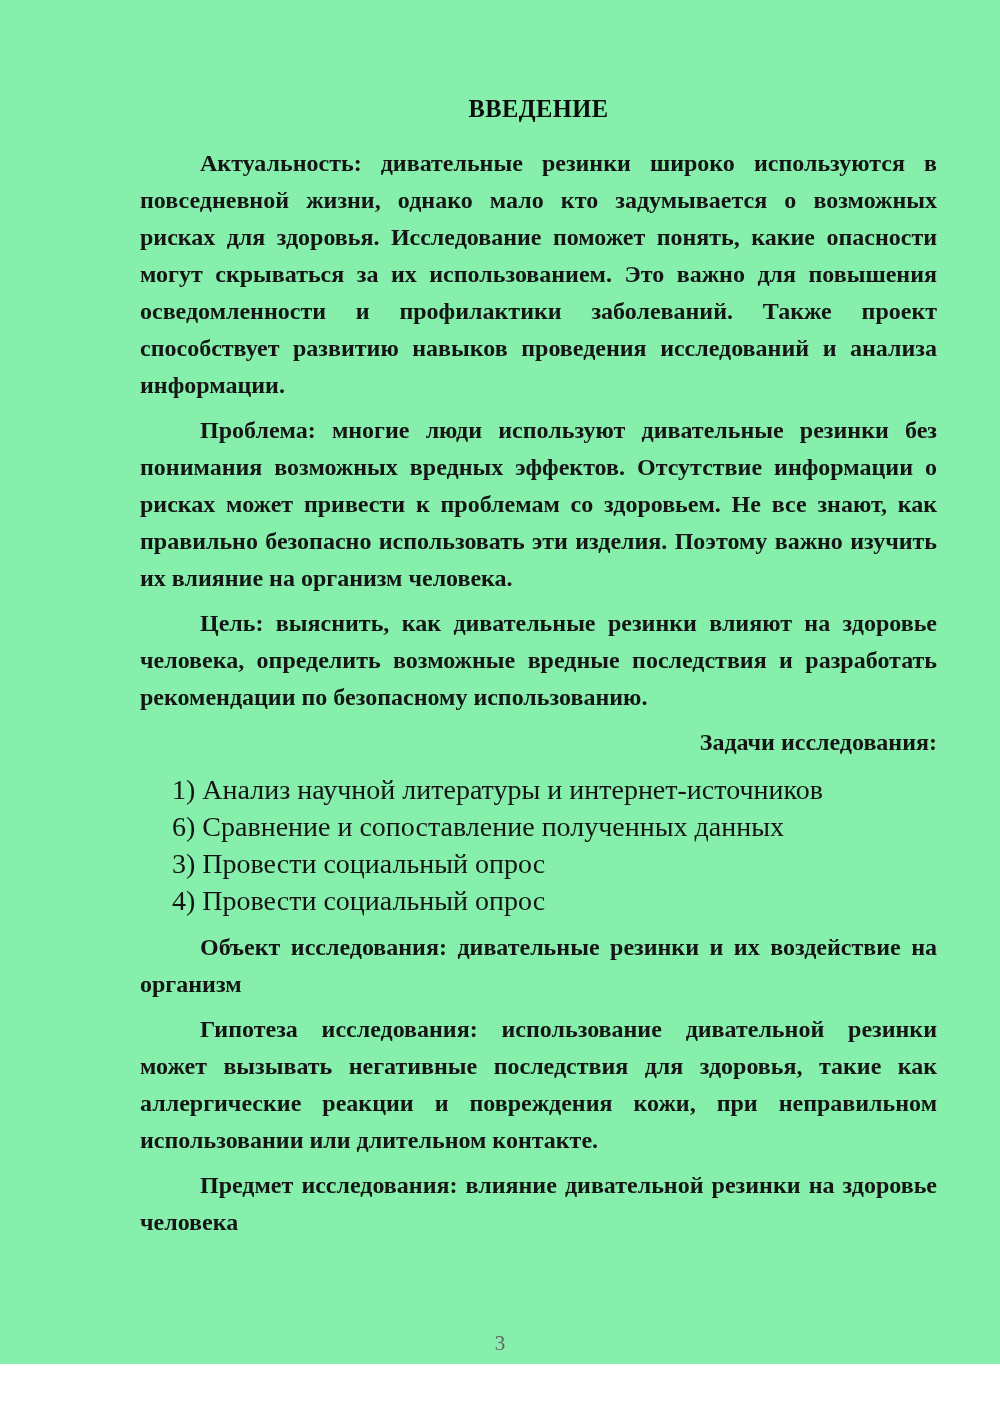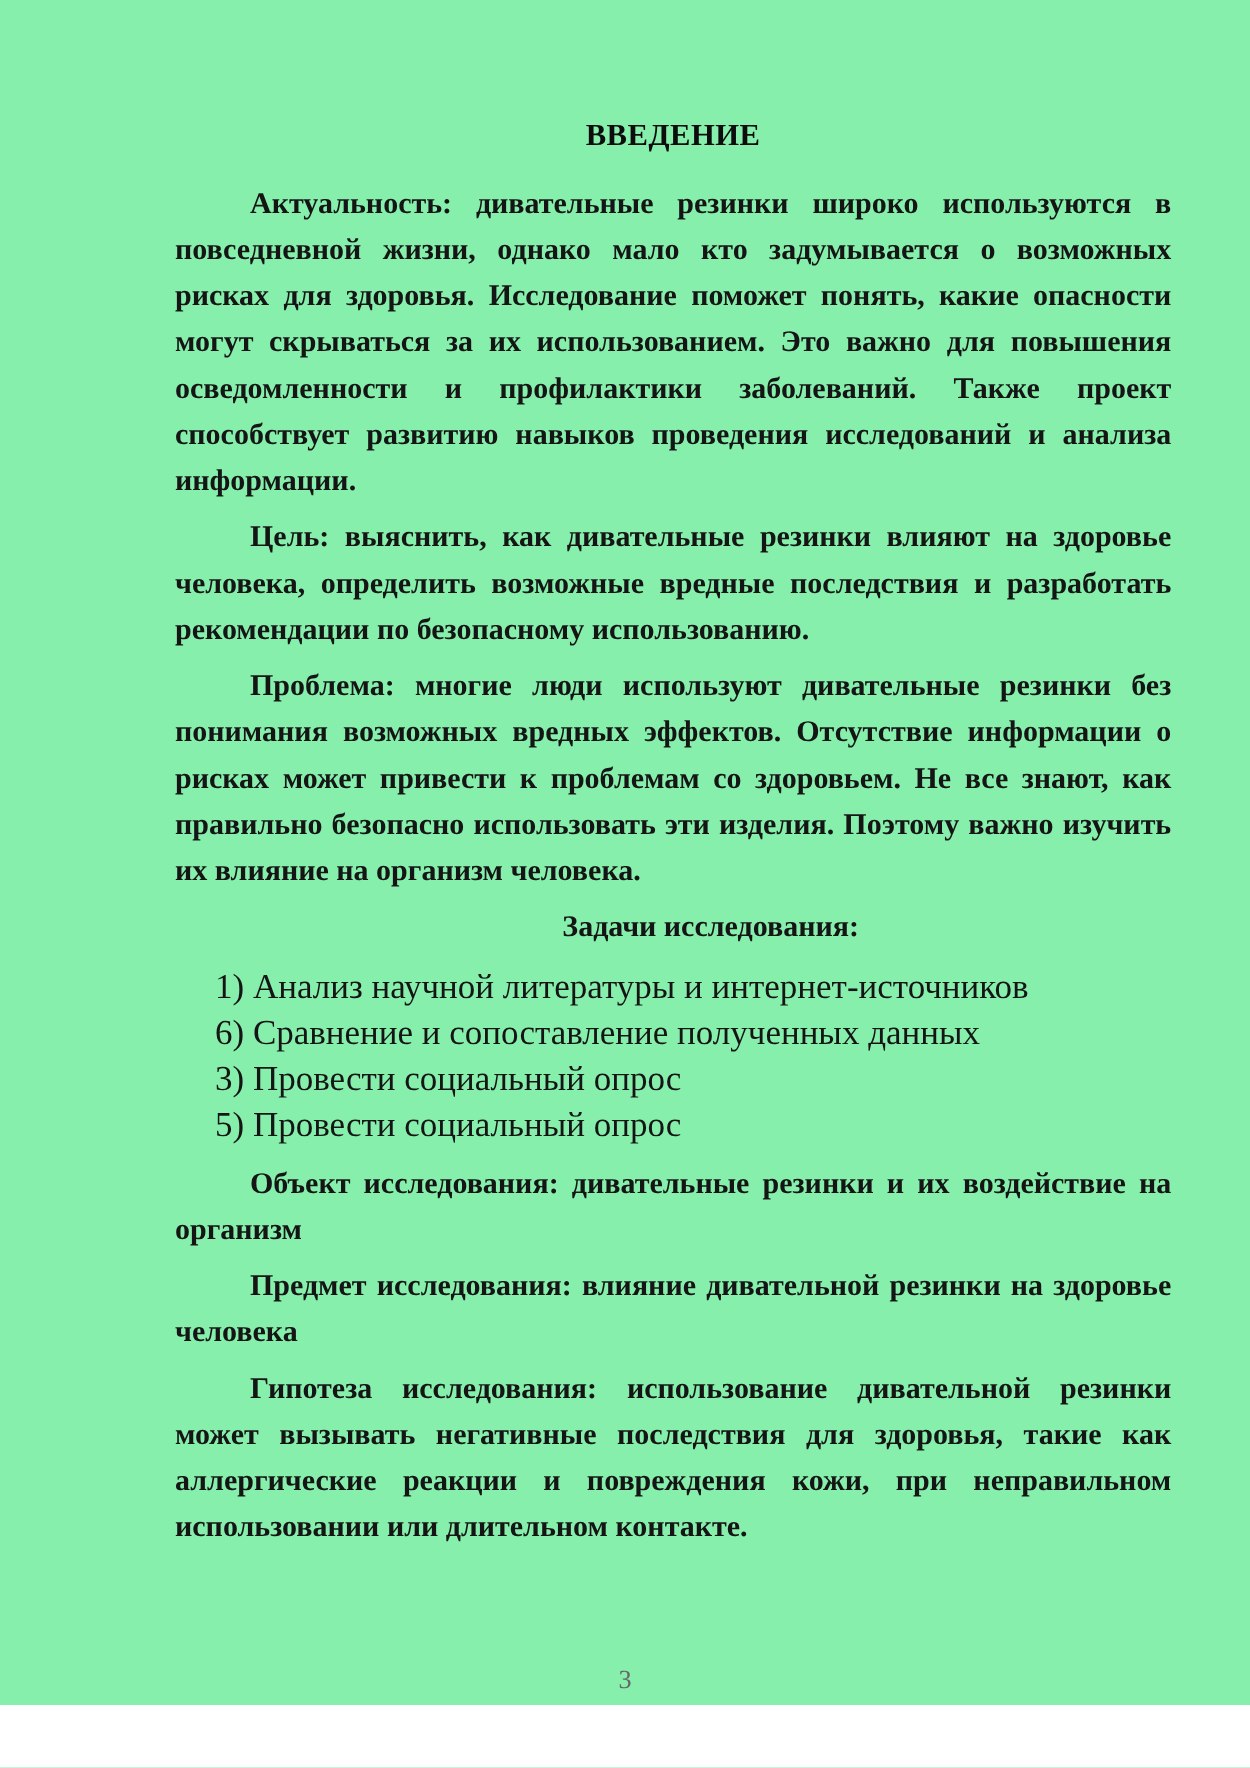--- a/index.html
+++ b/index.html
@@ -49,21 +49,21 @@
     hyphens: none;
     font-weight: bold;
   }
   .para.first-body {
     margin-top: 22px;
   }
   .para.gap {
     margin-top: 8px;
   }
   .para.no-justify {
-    text-align: center;
+    text-align: right;
   }
   .list {
     list-style: none;
     margin: 0;
     padding: 0;
   }
   .list-item {
     font-size: 28px;
     line-height: 37px;
     text-align: left;
@@ -89,40 +89,40 @@
 <body>
 
 <div class="page">
 
   <div class="content">
 
     <h1 class="doc-title">ВВЕДЕНИЕ</h1>
 
     <p class="para first-body">Актуальность: дивательные резинки широко используются в повседневной жизни, однако мало кто задумывается о возможных рисках для здоровья. Исследование поможет понять, какие опасности могут скрываться за их использованием. Это важно для повышения осведомленности и профилактики заболеваний. Также проект способствует развитию навыков проведения исследований и анализа информации.</p>
 
+    <p class="para gap">Проблема: многие люди используют дивательные резинки без понимания возможных вредных эффектов. Отсутствие информации о рисках может привести к проблемам со здоровьем. Не все знают, как правильно безопасно использовать эти изделия. Поэтому важно изучить их влияние на организм человека.</p>
+
     <p class="para gap">Цель: выяснить, как дивательные резинки влияют на здоровье человека, определить возможные вредные последствия и разработать рекомендации по безопасному использованию.</p>
-
-    <p class="para gap">Проблема: многие люди используют дивательные резинки без понимания возможных вредных эффектов. Отсутствие информации о рисках может привести к проблемам со здоровьем. Не все знают, как правильно безопасно использовать эти изделия. Поэтому важно изучить их влияние на организм человека.</p>
 
     <p class="para gap no-justify">Задачи исследования:</p>
 
     <div class="spacer-10"></div>
 
     <ol class="list">
       <li class="list-item">1) Анализ научной литературы и интернет-источников</li>
       <li class="list-item">6) Сравнение и сопоставление полученных данных</li>
       <li class="list-item">3) Провести социальный опрос</li>
-      <li class="list-item">5) Провести социальный опрос</li>
+      <li class="list-item">4) Провести социальный опрос</li>
     </ol>
 
     <div class="spacer-10"></div>
 
     <p class="para">Объект исследования: дивательные резинки и их воздействие на организм</p>
 
+    <p class="para gap">Гипотеза исследования: использование дивательной резинки может вызывать негативные последствия для здоровья, такие как аллергические реакции и повреждения кожи, при неправильном использовании или длительном контакте.</p>
+
     <p class="para gap">Предмет исследования: влияние дивательной резинки на здоровье человека</p>
-
-    <p class="para gap">Гипотеза исследования: использование дивательной резинки может вызывать негативные последствия для здоровья, такие как аллергические реакции и повреждения кожи, при неправильном использовании или длительном контакте.</p>
 
   </div>
 
   <div class="page-number">3</div>
 
 </div>
 
 </body></html>

